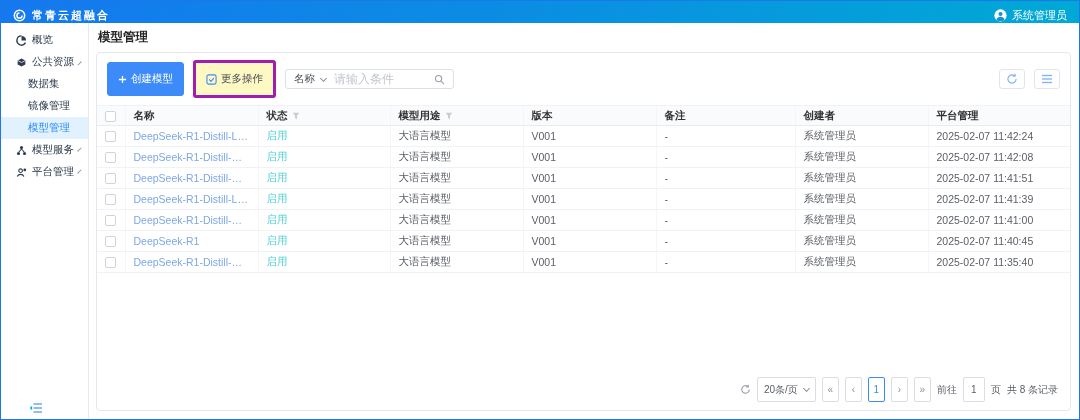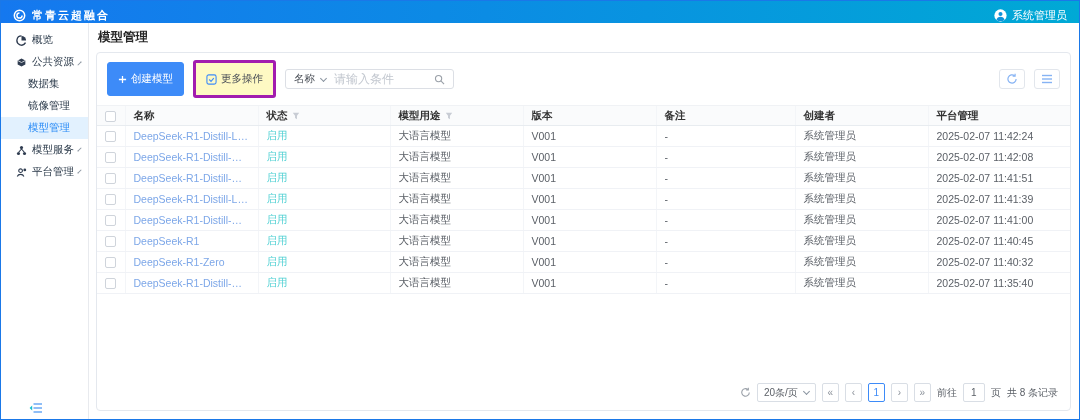--- a/index.html
+++ b/index.html
@@ -52,21 +52,21 @@
   tbody td { height:21px; padding:0 8px; border-bottom:1px solid #f0f2f6; color:#5a5f66; overflow:hidden; white-space:nowrap; text-overflow:ellipsis; }
   tbody td + td, thead th + th { border-left:1px solid #f3f5f8; }
   td.link { color:#7da7e8; cursor:pointer; }
   td.status { color:#4fd0d3; }
   .cb { width:11px; height:11px; border:1px solid #cfd4db; border-radius:2px; background:#fff; display:inline-block; vertical-align:middle; cursor:pointer; }
   .col-check { text-align:center; }
   .table-filler { flex:1; }
 
   
   .pagination { display:flex; align-items:center; justify-content:flex-end; gap:6px; padding:6px 12px 8px; font-size:10px; color:#5a5f66; }
-  .pg-box { height:19px; min-width:17px; display:inline-flex; align-items:center; justify-content:center; border:1px solid #d9dee5; border-radius:2px; background:#fff; color:#8a9099; cursor:pointer; padding:0 3px; }
+  .pg-box { height:25px; min-width:17px; display:inline-flex; align-items:center; justify-content:center; border:1px solid #d9dee5; border-radius:2px; background:#fff; color:#8a9099; cursor:pointer; padding:0 3px; }
   .pg-box.current { border-color:#3d8bf8; color:#3d8bf8; }
   .pg-size { padding:0 6px; gap:6px; color:#5a5f66; }
   .pg-goto-input { width:22px; text-align:center; color:#5a5f66; cursor:text; }
   svg { display:block; }
 </style>
 </head>
 <body>
 
 <div class="window">
 
@@ -336,30 +336,20 @@
             <td class="link">DeepSeek-R1</td>
             <td class="status">启用</td>
             <td>大语言模型</td>
             <td>V001</td>
             <td>-</td>
             <td>系统管理员</td>
             <td>2025-02-07 11:40:45</td>
           </tr>
               <tr>
             <td class="col-check"><span class="cb"></span></td>
-            <td class="link">DeepSeek-R1-Zero</td>
-            <td class="status">启用</td>
-            <td>大语言模型</td>
-            <td>V001</td>
-            <td>-</td>
-            <td>系统管理员</td>
-            <td>2025-02-07 11:40:32</td>
-          </tr>
-              <tr>
-            <td class="col-check"><span class="cb"></span></td>
             <td class="link">DeepSeek-R1-Distill-Qwen-7B</td>
             <td class="status">启用</td>
             <td>大语言模型</td>
             <td>V001</td>
             <td>-</td>
             <td>系统管理员</td>
             <td>2025-02-07 11:35:40</td>
           </tr>
             </tbody>
         </table>

